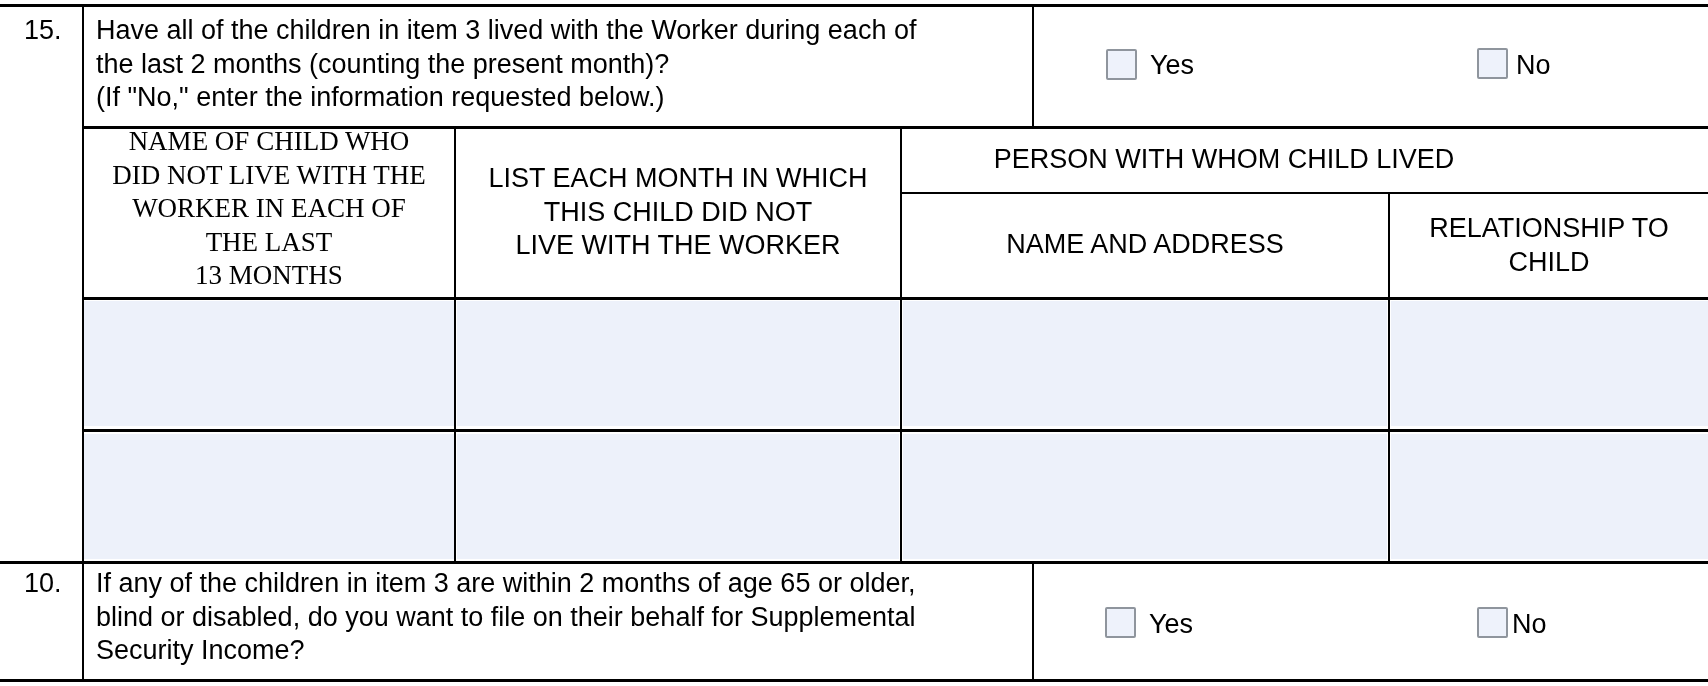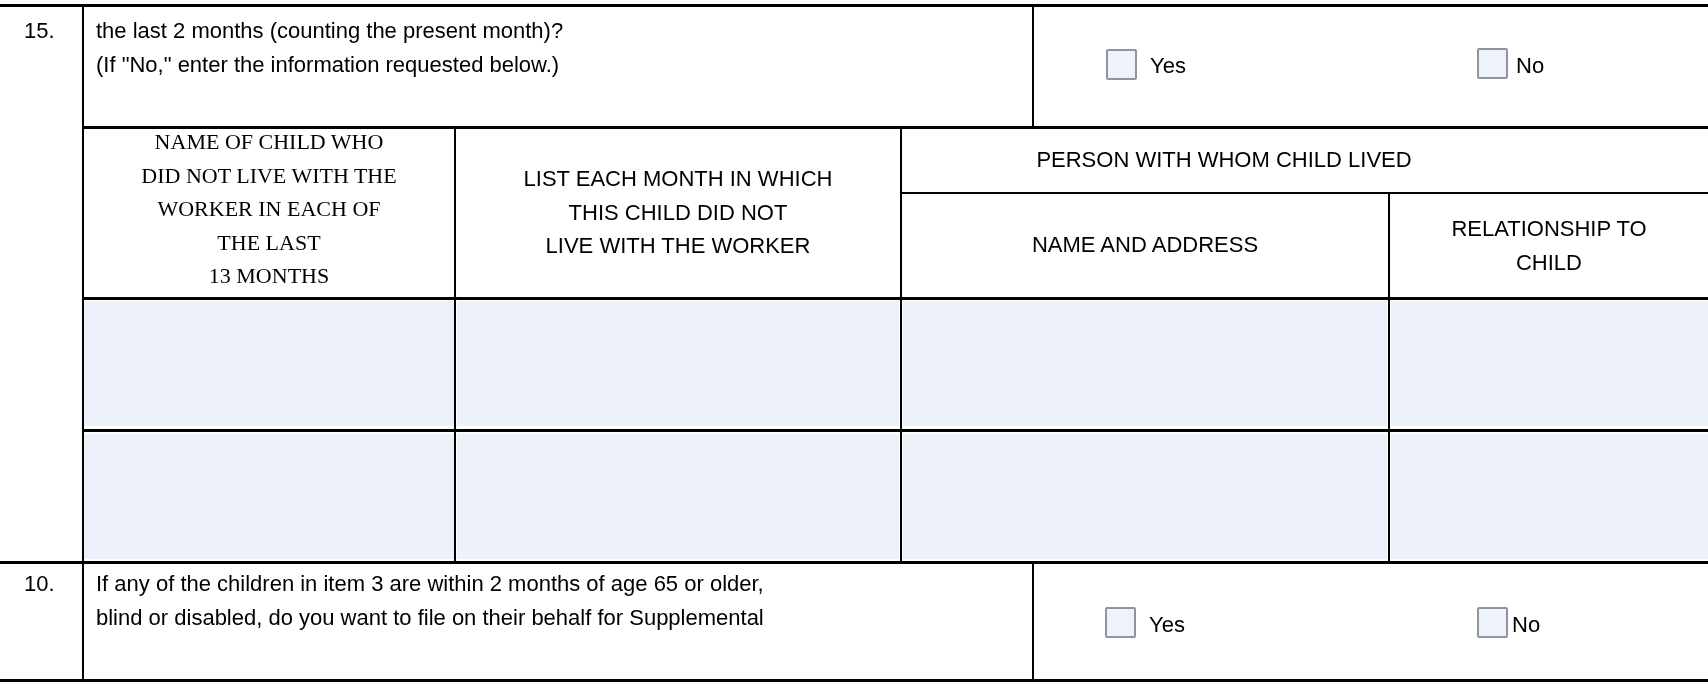--- a/index.html
+++ b/index.html
@@ -3,21 +3,21 @@
 <meta charset="utf-8">
 <style>
   * { margin: 0; padding: 0; box-sizing: border-box; }
   html, body { background: #ffffff; }
   .page {
     position: relative;
     width: 1708px;
     height: 686px;
     background: #ffffff;
     font-family: "Liberation Sans", sans-serif;
-    font-size: 22px;
+    font-size: 27px;
     color: #000000;
     overflow: hidden;
   }
   .hline { position: absolute; background: #000000; height: 3px; }
   .vline { position: absolute; background: #000000; width: 2px; }
   .txt { position: absolute; line-height: 33.5px; white-space: nowrap; }
   .txtblock { position: absolute; line-height: 33.5px; }
   .center { text-align: center; }
   .cell {
     position: absolute;
@@ -48,20 +48,21 @@
   <div class="vline" style="left:1388px; top:192px; height:371px;"></div>
   <div class="hline" style="left:82px; top:297px; width:1626px;"></div>
   <div class="hline" style="left:82px; top:429px; width:1626px;"></div>
 
   <div class="hline" style="left:0px; top:561px; width:1708px;"></div>
   <div class="vline" style="left:1032px; top:561px; height:121px;"></div>
   <div class="hline" style="left:0px; top:679px; width:1708px;"></div>
 
   <div class="txt" style="left:24px; top:14px;">15.</div>
   <div class="txtblock" style="left:96px; top:14px; width:930px;">
+    <div>Have all of the children in item 3 lived with the Worker during each of</div>
     <div>the last 2 months (counting the present month)?</div>
     <div>(If "No," enter the information requested below.)</div>
   </div>
   <div class="checkbox" style="left:1106px; top:49px;"></div>
   <div class="txt" style="left:1150px; top:49px;">Yes</div>
   <div class="checkbox" style="left:1477px; top:48px;"></div>
   <div class="txt" style="left:1516px; top:49px;">No</div>
 
   <div class="txtblock center" style="left:84px; top:125px; width:370px;font-family:Liberation Serif, serif;">
     <div>NAME OF CHILD WHO</div>
@@ -89,19 +90,20 @@
 
   <div class="cell" style="left:84px; top:434px; width:370px; height:125px;"></div>
   <div class="cell" style="left:457px; top:434px; width:442px; height:125px;"></div>
   <div class="cell" style="left:903px; top:434px; width:484px; height:125px;"></div>
   <div class="cell" style="left:1391px; top:434px; width:317px; height:125px;"></div>
 
   <div class="txt" style="left:24px; top:567px;">10.</div>
   <div class="txtblock" style="left:96px; top:567px; width:930px;">
     <div>If any of the children in item 3 are within 2 months of age 65 or older,</div>
     <div>blind or disabled, do you want to file on their behalf for Supplemental</div>
+    <div>Security Income?</div>
   </div>
   <div class="checkbox" style="left:1105px; top:607px;"></div>
   <div class="txt" style="left:1149px; top:608px;">Yes</div>
   <div class="checkbox" style="left:1477px; top:607px;"></div>
   <div class="txt" style="left:1512px; top:608px;">No</div>
 
 </div>
 
 </body></html>

